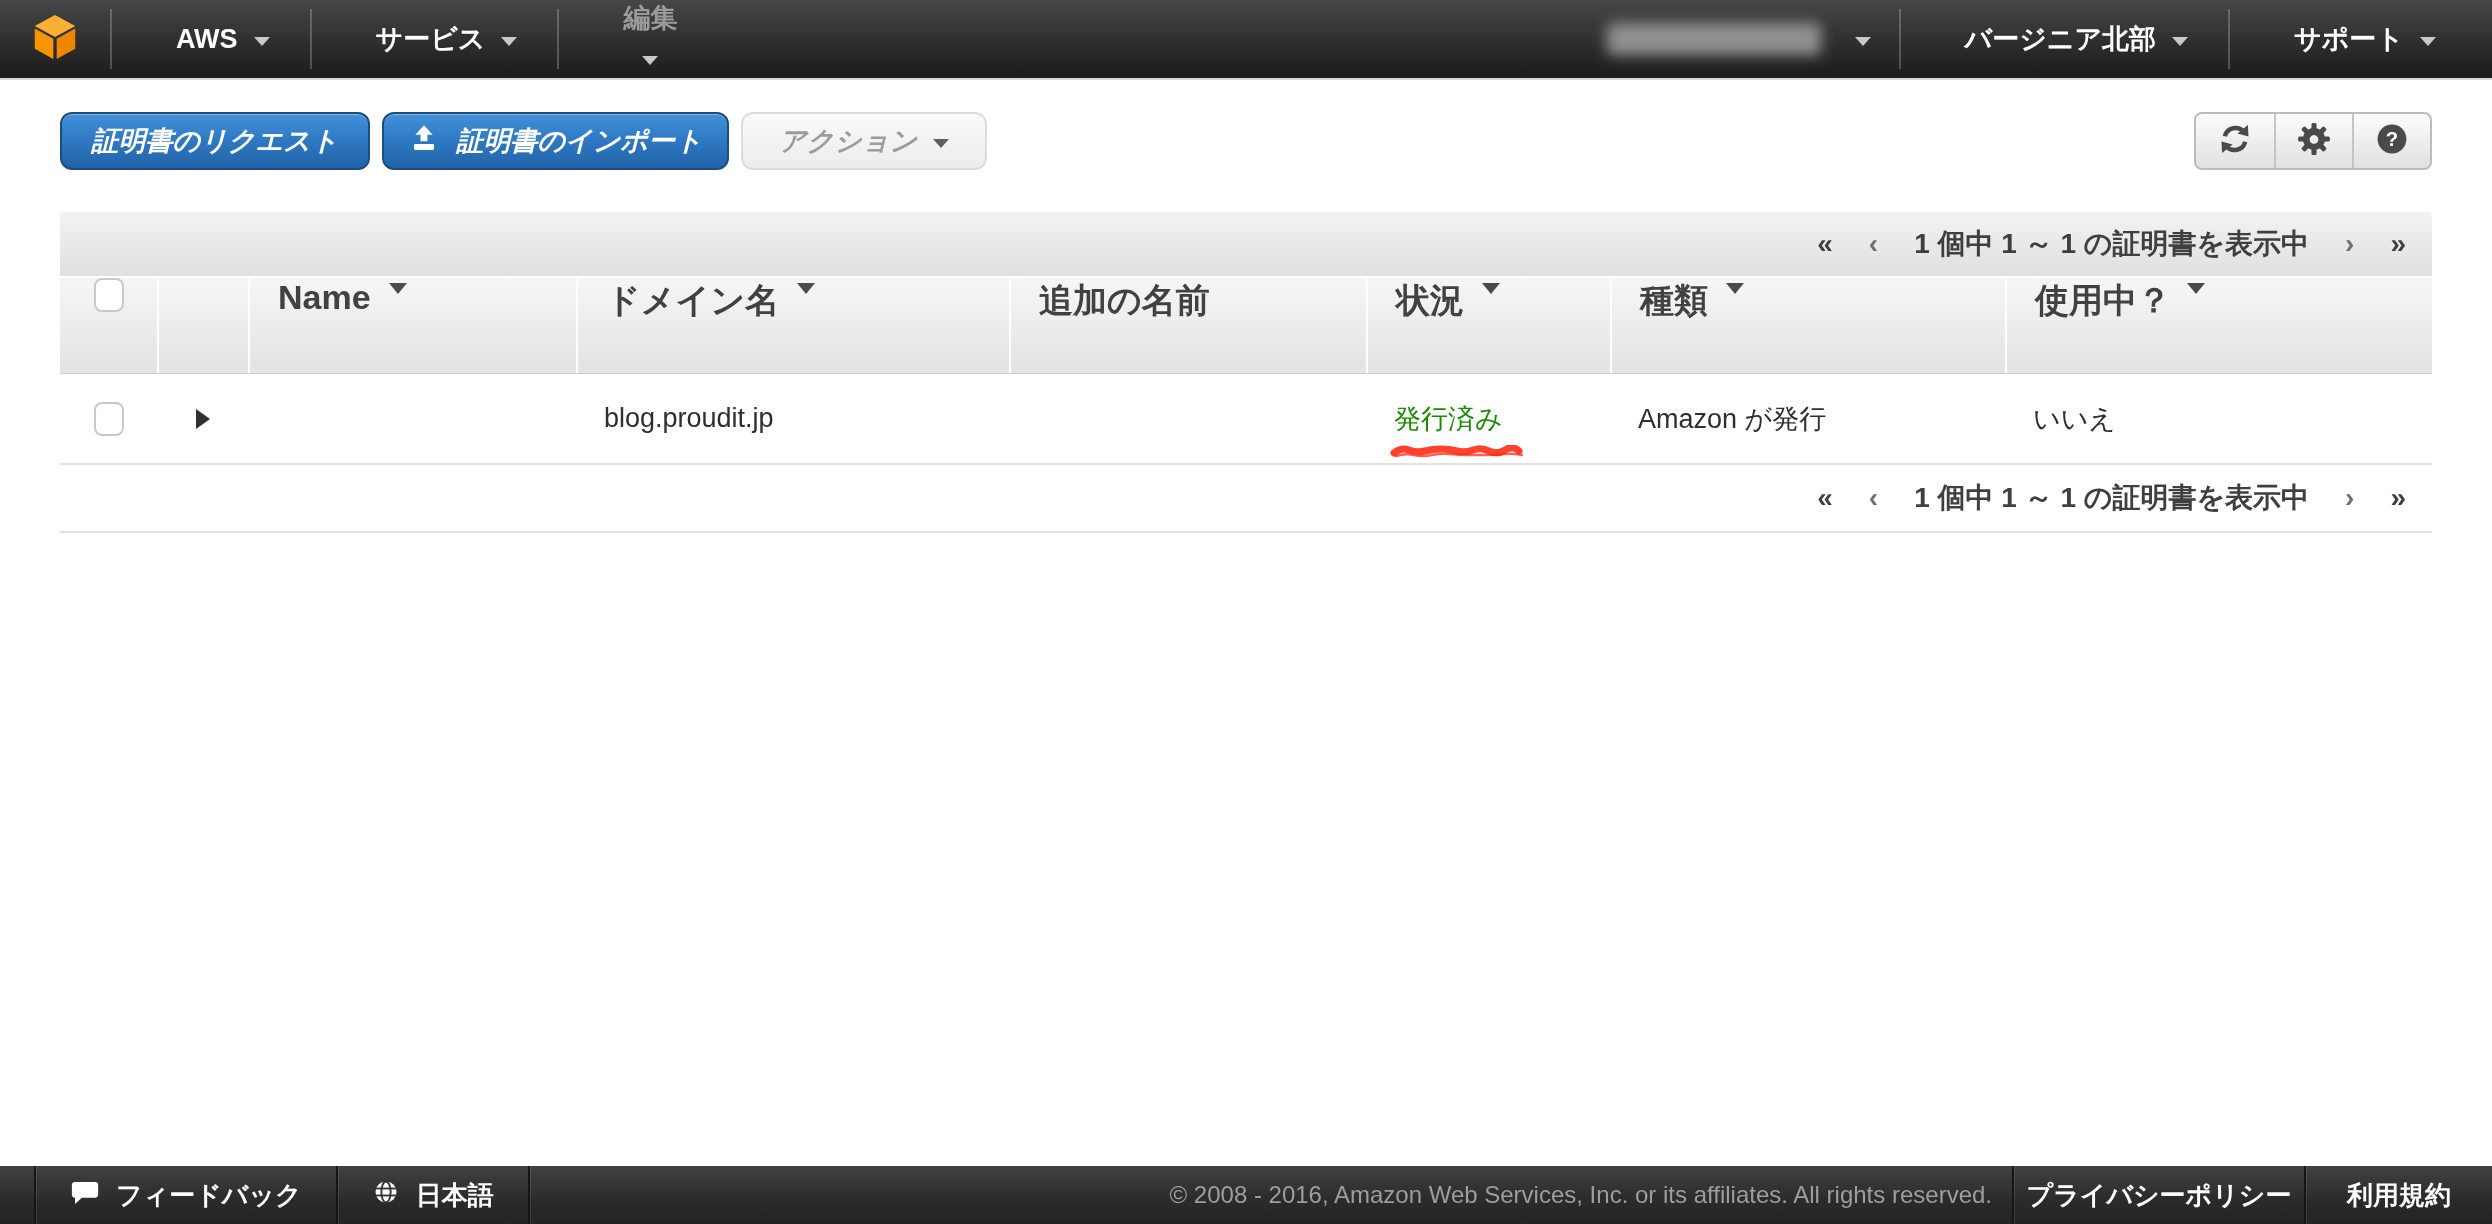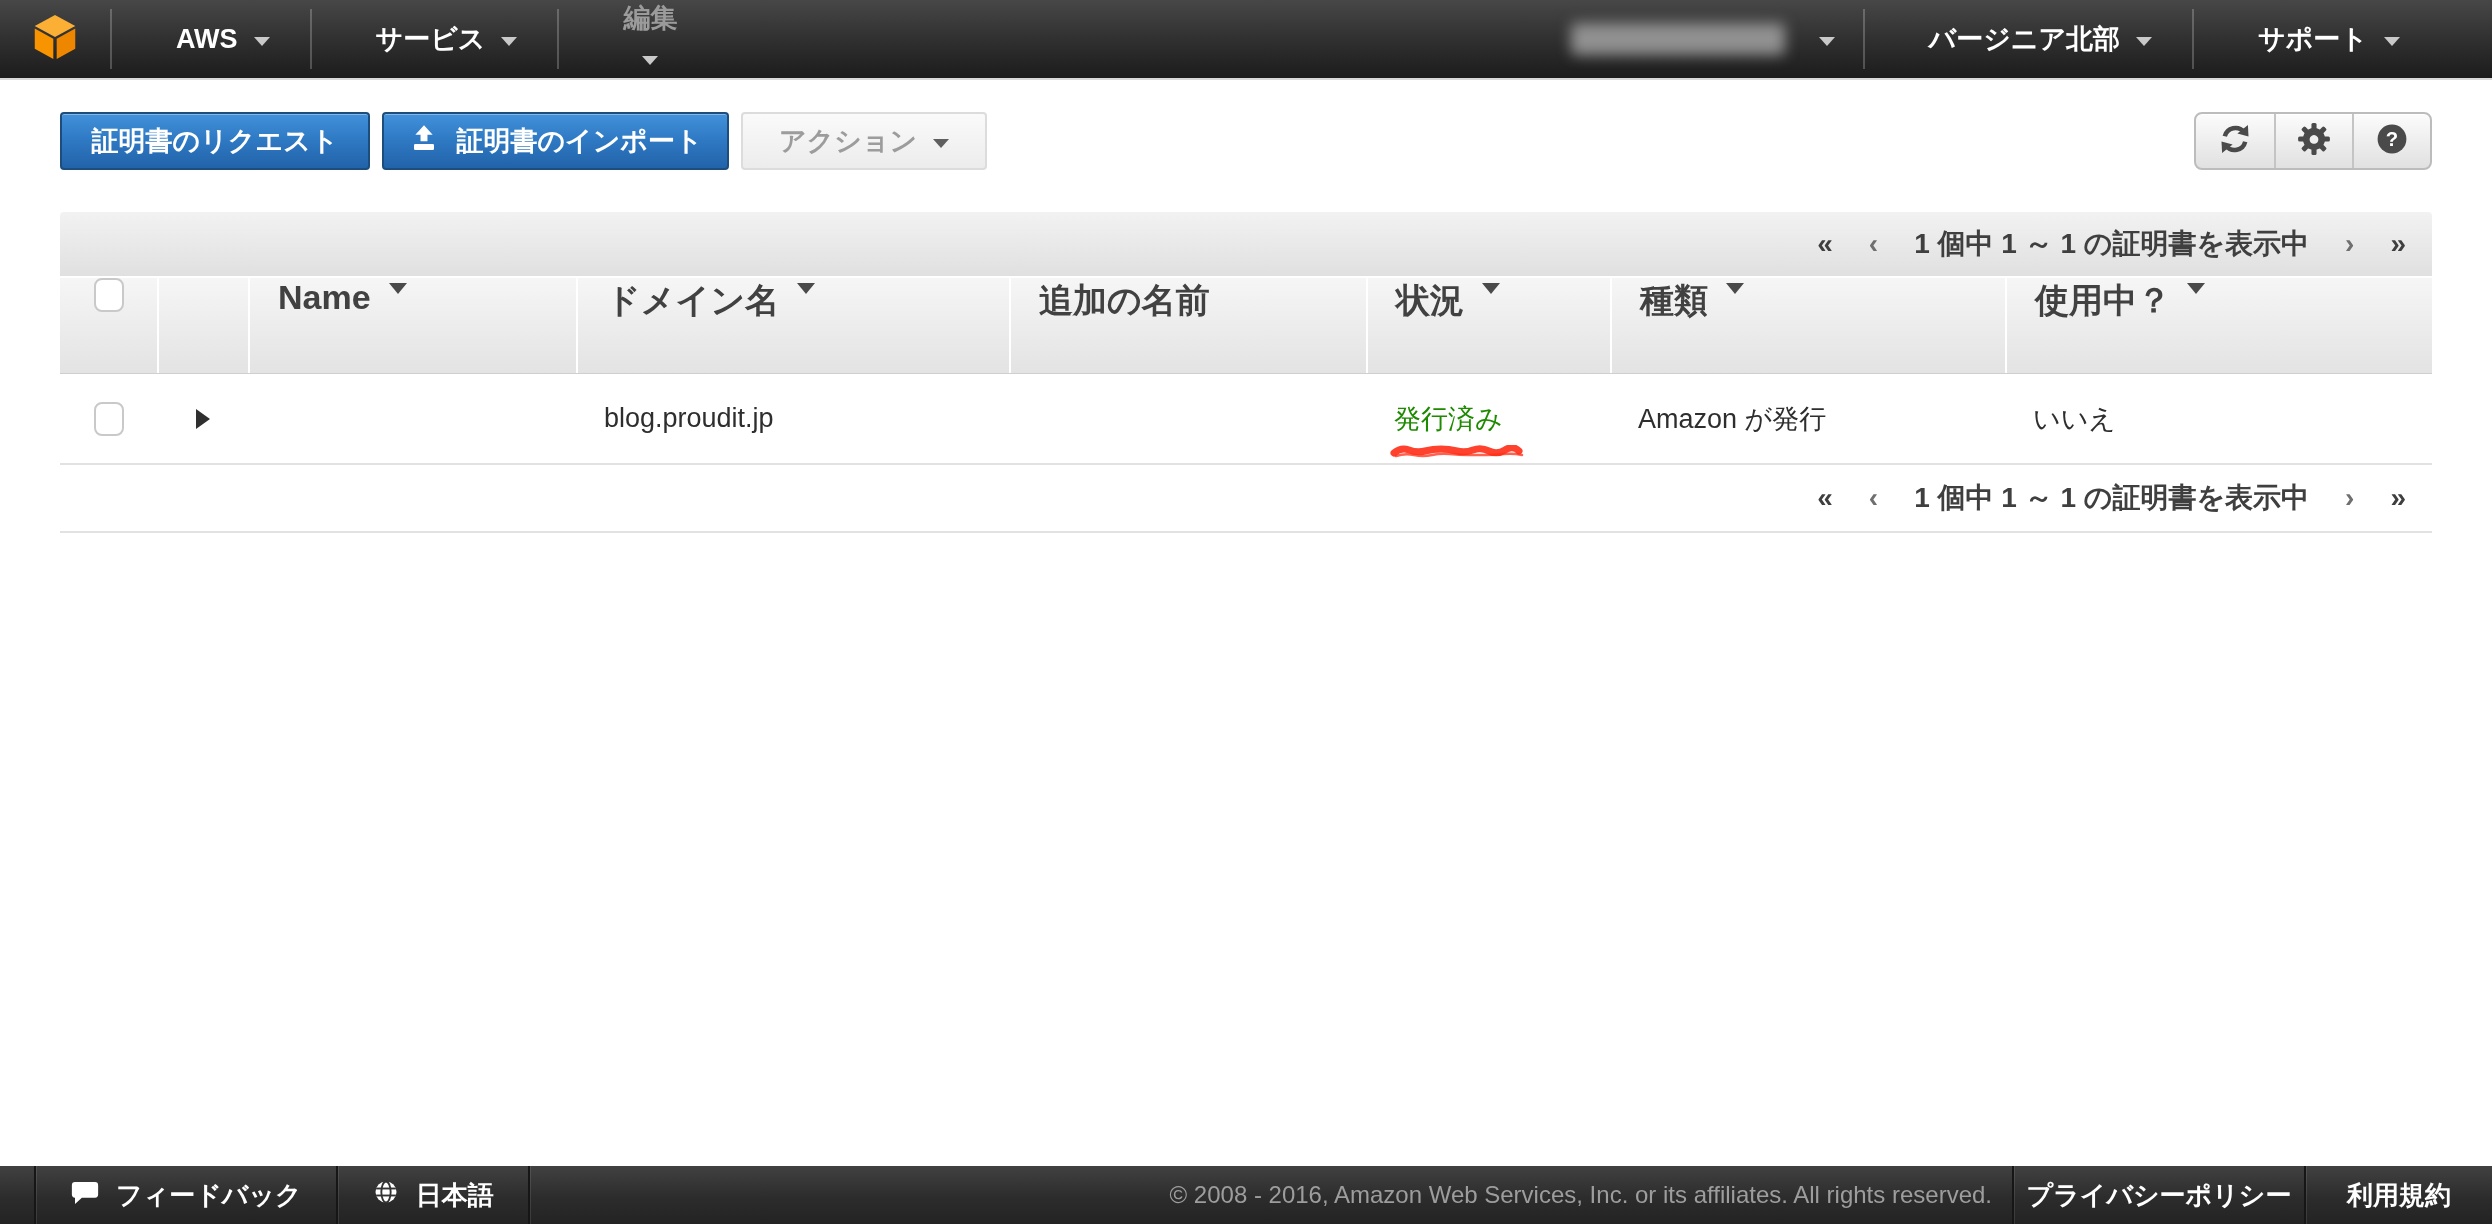--- a/index.html
+++ b/index.html
@@ -22,27 +22,27 @@
   .nav-item {
     height:100%; display:flex; align-items:center; gap:16px;
     padding:0 40px; color:#ffffff; font-size:27px; font-weight:bold; cursor:pointer;margin-left:24px;
   }
   .nav-item.dim { color:#9b9b9b;flex-direction:column; }
   .caret-down {
     width:0; height:0; margin-top:4px;
     border-left:8px solid transparent; border-right:8px solid transparent;
     border-top:9px solid #c9c9c9;
   }
-  .nav-right { margin-left:auto; display:flex; align-items:center; height:100%; padding-right:52px; }
+  .nav-right { margin-left:auto; display:flex; align-items:center; height:100%; padding-right:16px; }
   .account-blob { width:214px; height:32px; border-radius:5px; background:#919191; filter:blur(7px); margin-right:18px; }
 
   
   .toolbar { position:absolute; top:112px; left:60px; display:flex; gap:12px; }
-  .btn { height:58px; border-radius:4px; display:inline-flex; align-items:center; justify-content:center;
-         gap:16px; font-size:27px; font-weight:bold; cursor:pointer; }
+  .btn { height:58px; border-radius:12px; display:inline-flex; align-items:center; justify-content:center;
+         gap:16px; font-size:27px; font-weight:bold; cursor:pointer;font-style:italic; }
   .btn-primary {
     background:linear-gradient(180deg,#4191da 0%,#2e78c2 50%,#2263a9 100%);
     border:2px solid #1d4d7c; color:#ffffff;
     box-shadow:inset 0 1px 0 rgba(255,255,255,.35);
   }
   .btn-request { width:310px; }
   .btn-import { width:347px; }
   .btn-default {
     background:linear-gradient(180deg,#fafafa 0%,#ececec 100%);
     border:2px solid #dcdcdc; color:#9c9c9c; width:246px;

